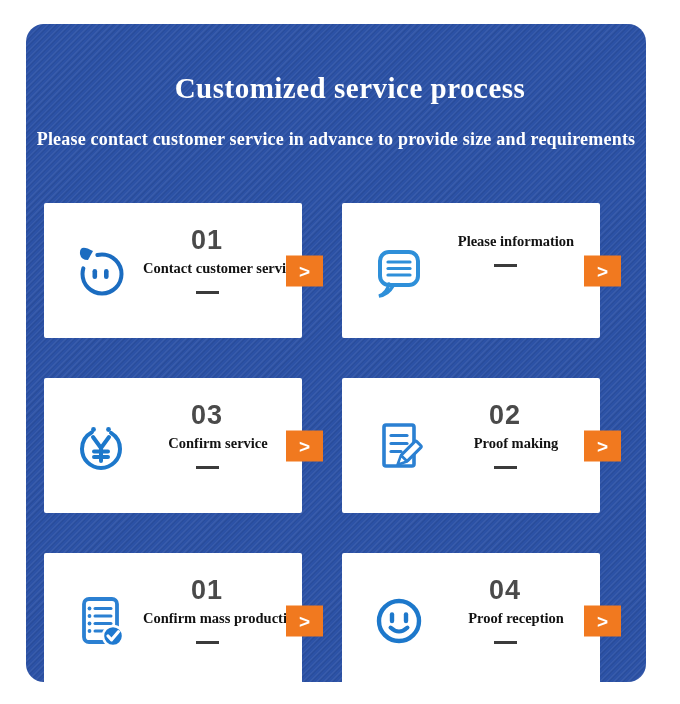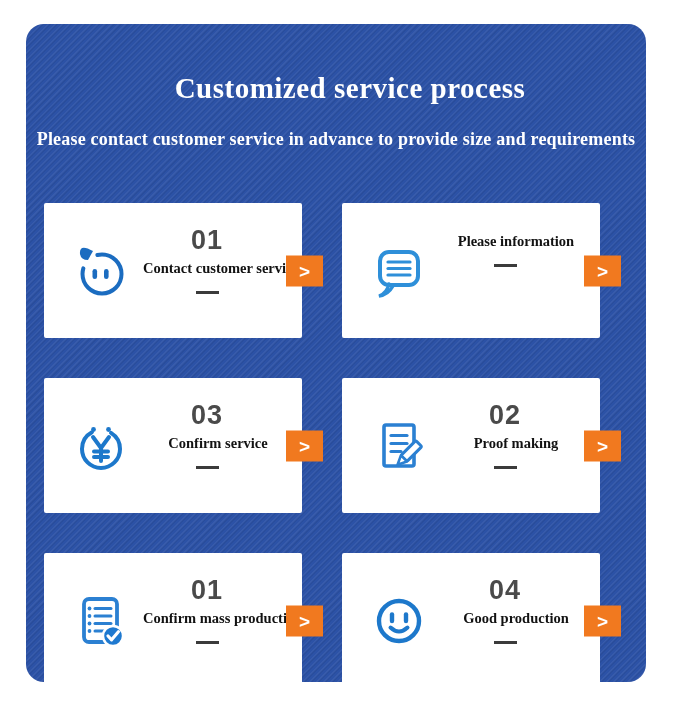--- a/index.html
+++ b/index.html
@@ -178,20 +178,20 @@
       <div class="icon-wrap">
         <svg width="56" height="56" viewBox="0 0 56 56">
           <circle cx="28" cy="28" r="20" fill="none" stroke="#1d78cb" stroke-width="4.4"></circle>
           <line x1="21" y1="21.5" x2="21" y2="28" stroke="#1d78cb" stroke-width="4.4" stroke-linecap="round"></line>
           <line x1="35" y1="21.5" x2="35" y2="28" stroke="#1d78cb" stroke-width="4.4" stroke-linecap="round"></line>
           <path d="M19.5,34.5 Q28,42.5 36.5,34.5" fill="none" stroke="#1d78cb" stroke-width="4" stroke-linecap="round"></path>
         </svg>
       </div>
       <div class="content">
         <div class="step-number">04</div>
-        <div class="step-label">Good production</div>
+        <div class="step-label">Proof reception</div>
         <div class="dash"></div>
       </div>
       <button class="arrow-btn">&gt;</button>
     </div>
 
   </div>
 </div>
 
 </body></html>

